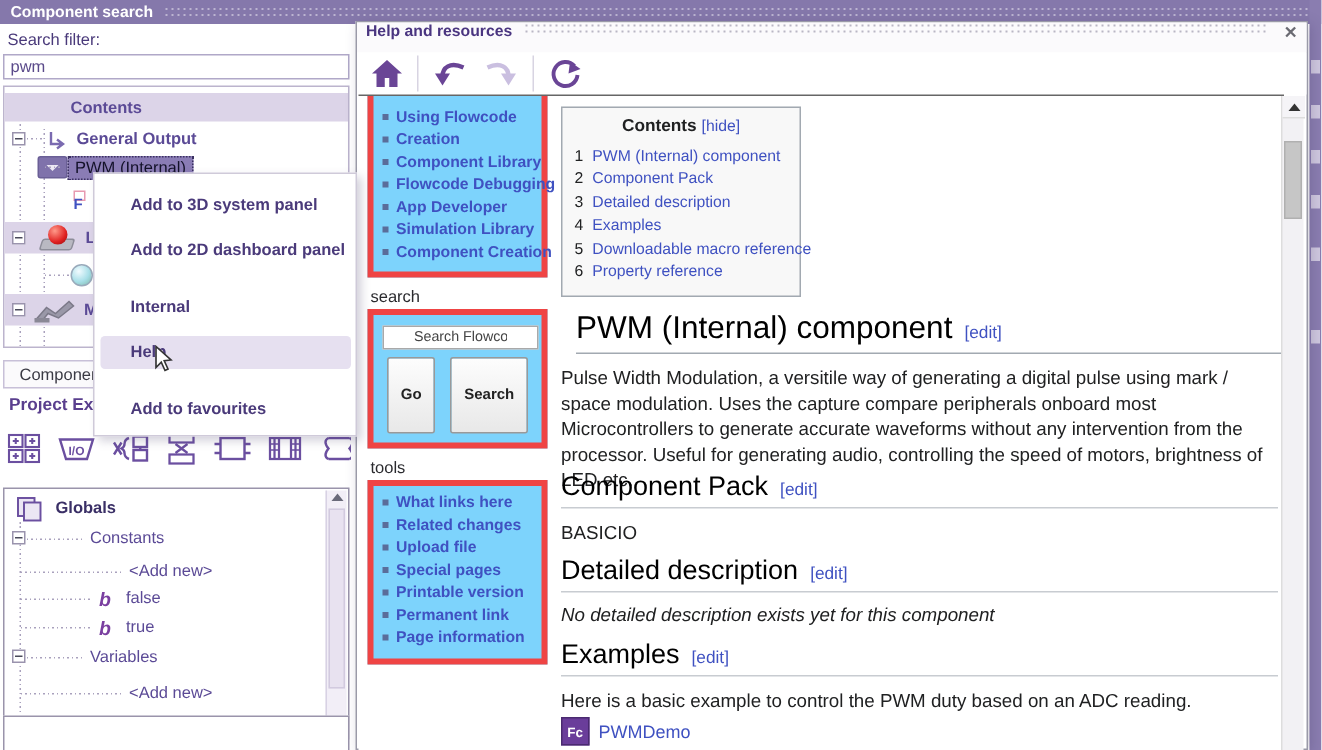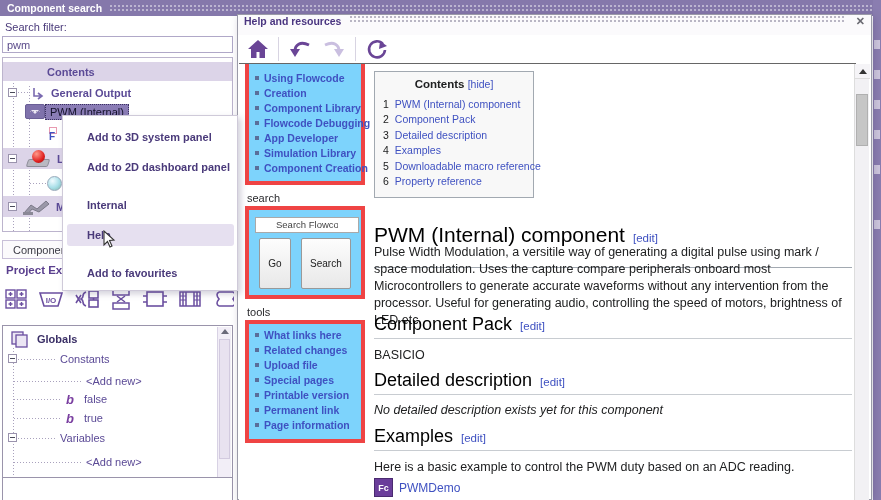--- a/index.html
+++ b/index.html
@@ -97,33 +97,33 @@
   .wiki-side { position:absolute; left:6px; top:0; width:120px; }
   .side-box { border:4px solid #ef4444; background:#7dd3fc; padding:4px 0 6px 6px; }
   .side-item { display:flex; align-items:center; gap:5px; height:15px; }
   .sq-bullet { width:4px; height:4px; background:#5a6d9a; flex:none; }
   .wlink { color:#3f51c1; font-size:10.5px; font-weight:bold; text-decoration:none; white-space:nowrap; }
   .side-head { font-size:11px; color:#2a2a2e; margin:7px 0 2px 2px; }
   .mini-input { width:104px; height:16px; border:1px solid #a9a9a9; font-size:9.5px; color:#444;
       padding:0 20px; font-family:"Liberation Sans", sans-serif; }
   .mini-btn { font-size:10px; color:#222; background:linear-gradient(#fdfdfd,#e8e8e8);
       border:1px solid #999; border-radius:2px; padding:19px 8px; margin-right:6px;
-      font-family:"Liberation Sans", sans-serif; }
+      font-family:"Liberation Sans", sans-serif;font-weight:bold; }
 
   
   .wiki-main { position:absolute; left:133px; top:0; width:482px; }
   .toc { position:absolute; left:2px; top:7px; width:160px; background:#f8f8f8; border:1px solid #a2a9b1; padding:6px 8px 8px; }
   .toc-title { text-align:center; font-size:11.5px; margin-bottom:6px; color:#202122; }
   .toc-title b { font-weight:bold; }
   .toc-hide { color:#3f51c1; font-weight:normal; font-size:10.5px; }
   .toc-row { display:flex; gap:6px; height:15.5px; align-items:center; }
   .toc-num { font-size:10.5px; color:#202122; }
   .toc-link { font-size:10.5px; color:#3f51c1; white-space:nowrap; }
-  .wh1 { position:absolute; left:2px; font-size:21px; font-weight:normal; color:#000;
-      border-bottom:1px solid #a2a9b1; width:478px; padding-bottom:20px;margin-top:16px; }
+  .wh1 { position:absolute; left:12px; font-size:21px; font-weight:normal; color:#000;
+      border-bottom:1px solid #a2a9b1; width:478px; padding-bottom:4px; }
   .wh2 { position:absolute; left:2px; font-size:18px; font-weight:normal; color:#000;
       border-bottom:1px solid #c8ccd1; width:478px; padding-bottom:3px; }
   .edit-link { font-size:11.5px; color:#3f51c1; margin-left:8px; }
   .wpara { position:absolute; left:2px; width:478px; font-size:12.5px; line-height:17px; color:#202122; }
   .wital { font-style:italic; }
   .fc-logo { display:inline-flex; width:19px; height:19px; background:#6a3d9a; border:1px solid #4a2a70;
       color:#fff; font-size:9px; font-weight:bold; align-items:center; justify-content:center; margin-right:6px; vertical-align:middle; }
   .example-row { position:absolute; left:2px; display:flex; align-items:center; }
 
   

